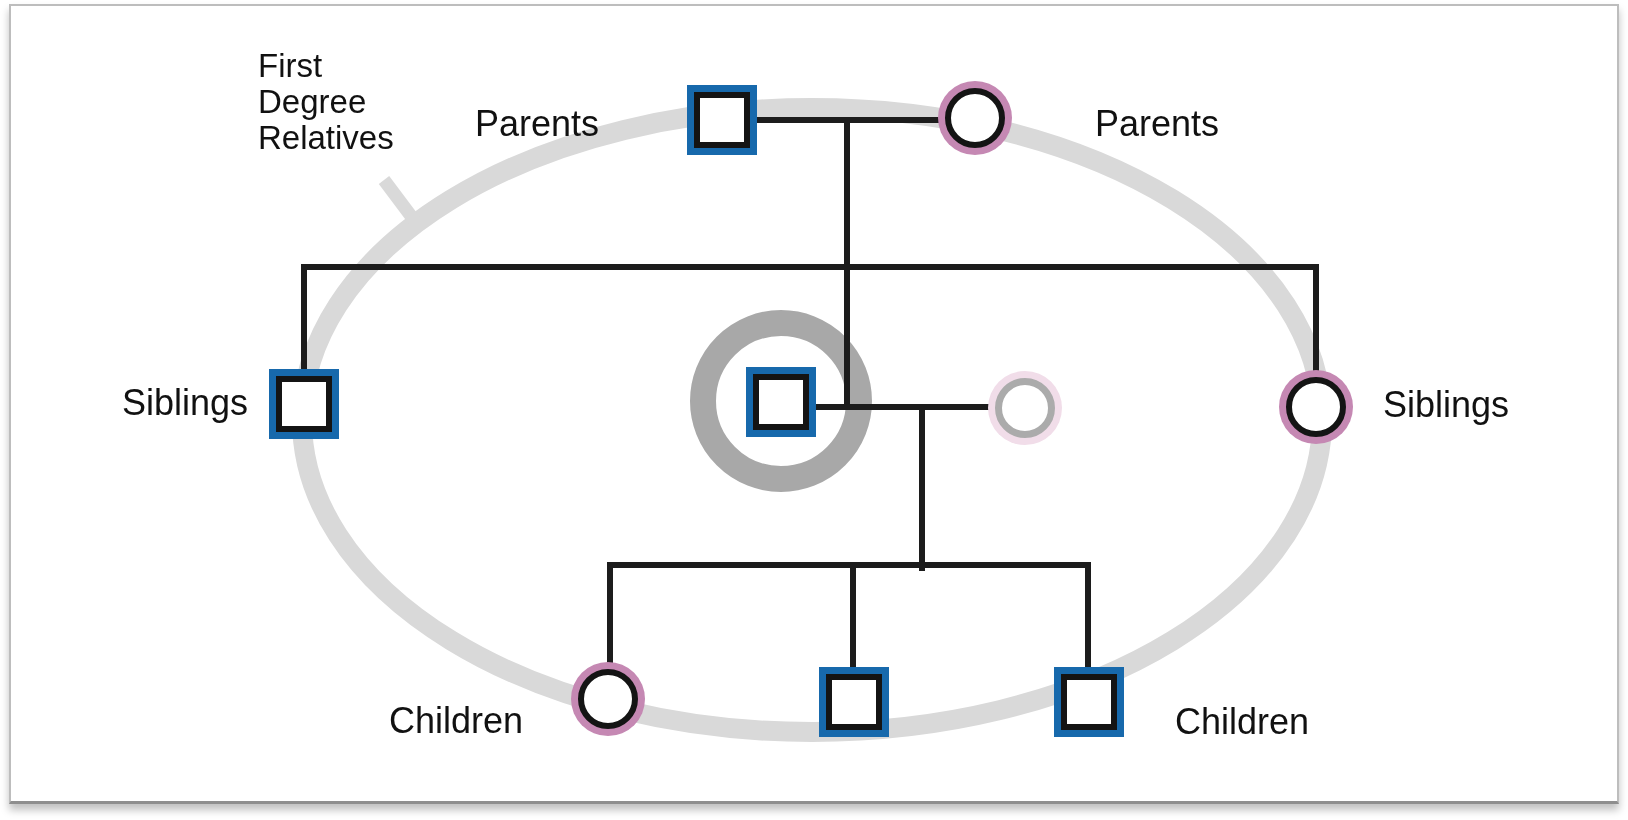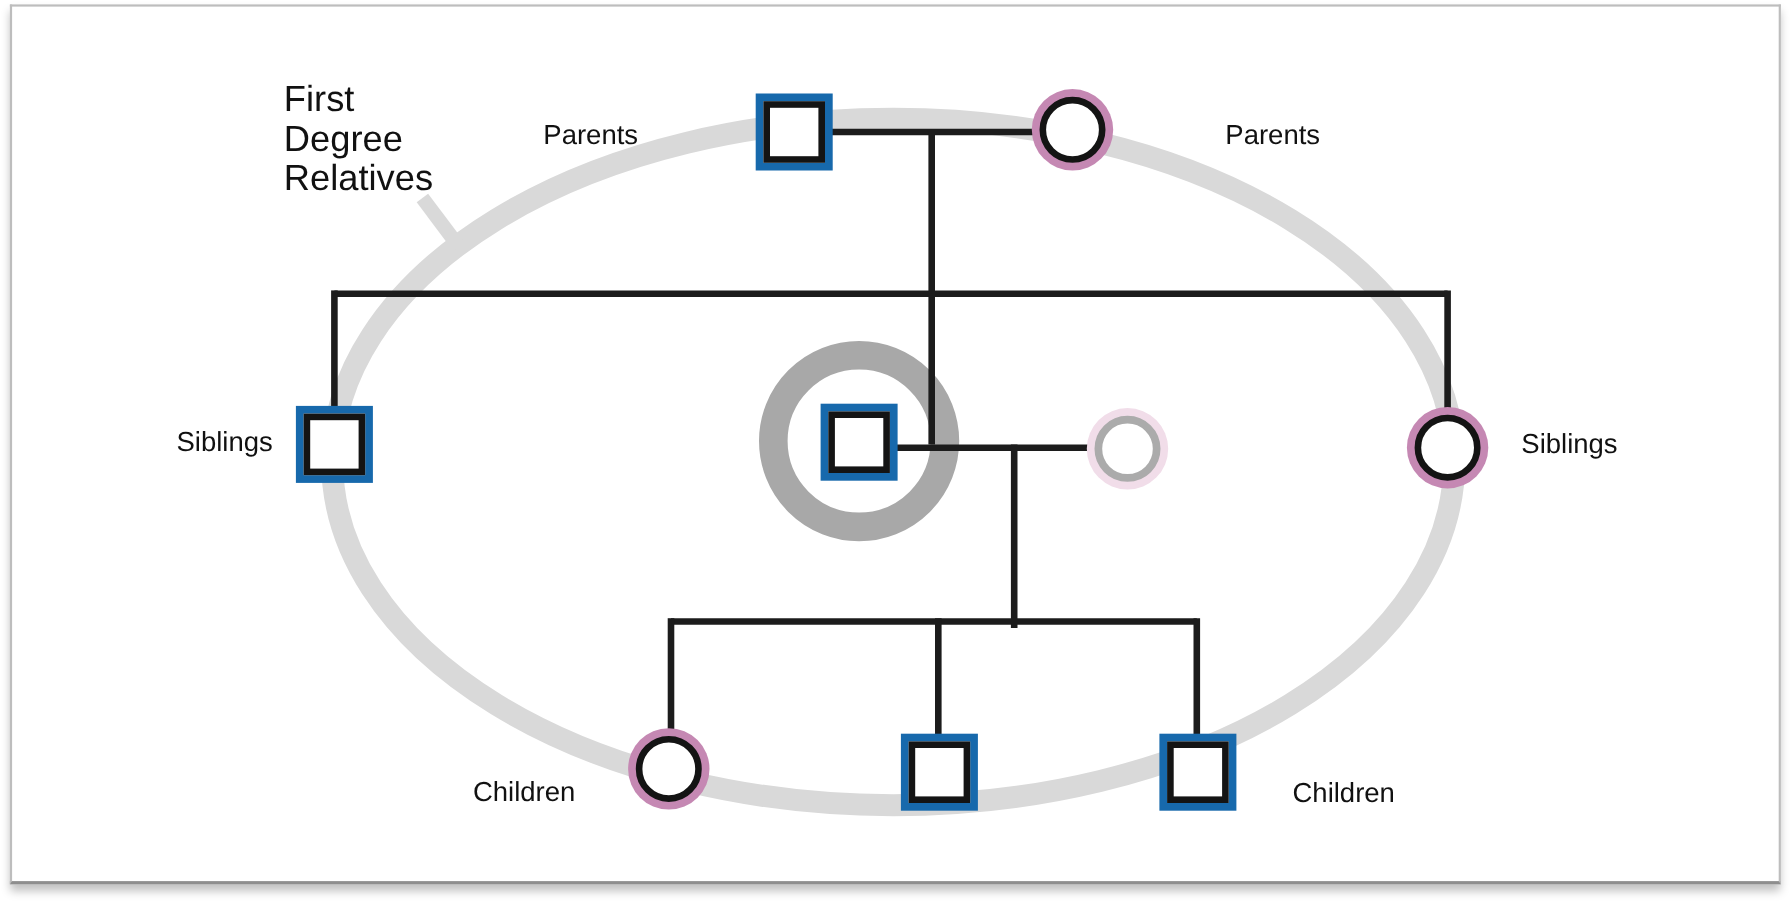--- a/index.html
+++ b/index.html
@@ -54,30 +54,30 @@
   .proband       { left: 753px;  top: 374px; }
   .spouse        { left: 995px;  top: 378px; }
   .child-female  { left: 578px;  top: 669px; }
   .child-male-1  { left: 826px;  top: 674px; }
   .child-male-2  { left: 1061px; top: 674px; }
   
   .lbl {
     position: absolute;
     z-index: 3;
     color: var(--text, #111111);
-    font-size: 25px;
+    font-size: 36px;
     line-height: 39px;
     white-space: nowrap;
   }
   .lbl.small {
     font-size: 33px;
     line-height: 36px;
     white-space: pre-line;
   }
-  .first-degree   { left: 258px;  top: 72px;  }
+  .first-degree   { left: 258px;  top: 48px;  }
   .parents-left   { left: 437px;  top: 104px; width: 200px; text-align: center; }
   .parents-right  { left: 1057px; top: 104px; width: 200px; text-align: center; }
   .siblings-left  { left: 58px;   top: 383px; width: 190px; text-align: right;  }
   .siblings-right { left: 1383px; top: 385px; }
   .children-left  { left: 333px;  top: 701px; width: 190px; text-align: right;  }
   .children-right { left: 1175px; top: 702px; }
 </style>
 </head>
 <body>
 

